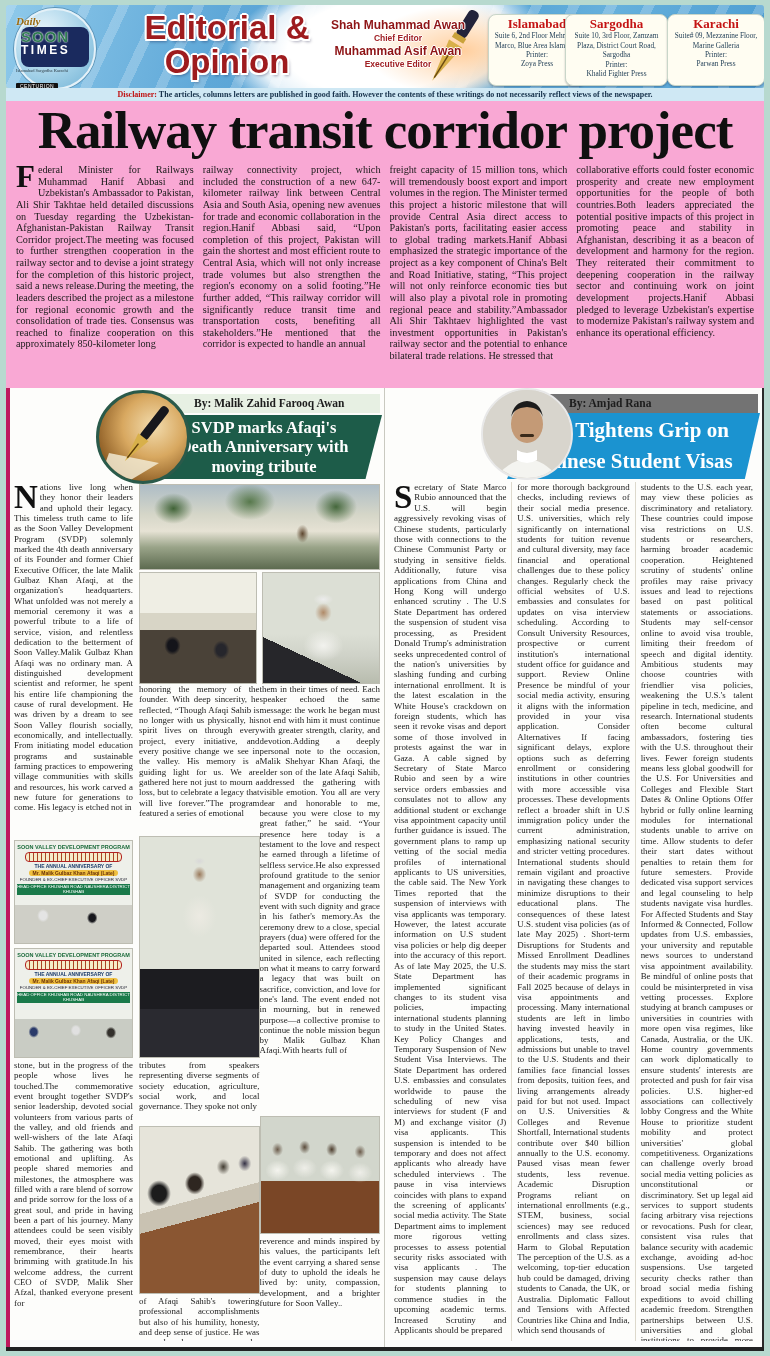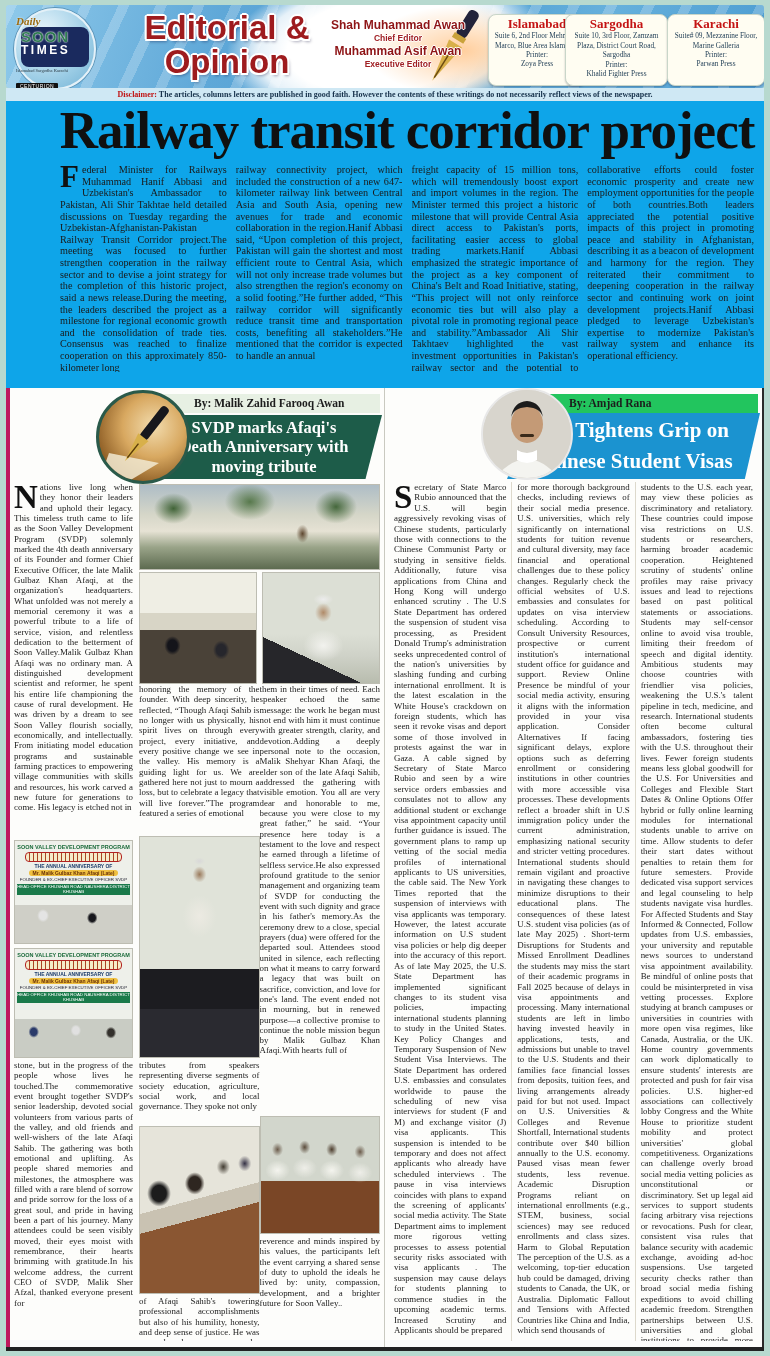--- a/index.html
+++ b/index.html
@@ -43,41 +43,41 @@
     text-align:center;padding:2px 2px;box-shadow:0 1px 2px rgba(0,0,40,.25);}
   .office-city{font-size:13px;font-weight:bold;color:#c41414;line-height:1.1;}
   .office-addr{font-size:7.3px;color:#1c3a52;line-height:1.3;}
   .office-printer-label,.office-printer{font-size:7.3px;color:#1c3a52;line-height:1.25;}
   .off-isl{left:462px;width:92px;margin-left:20px;} .off-sar{left:559px;width:97px;} .off-kar{left:661px;width:92px;}
   
   .disclaimer{position:absolute;left:6px;top:88px;width:758px;height:13px;background:#cfe8f4;
     font-size:8px;text-align:center;color:#15304a;line-height:13px;font-weight:bold;}
   .disc-label{color:#c01010;font-weight:bold;}
   
-  .lead{position:absolute;left:6px;top:101px;width:758px;height:356px;background:#0ea5e9;
-    border-bottom:4px double #3a3a3a;box-sizing:border-box;padding-left:44px;}
+  .lead{position:absolute;left:6px;top:101px;width:758px;height:356px;background:#f9a8d4;
+    border-bottom:4px double #3a3a3a;box-sizing:border-box;}
   .lead-headline{text-align:center;font-size:53px;font-weight:bold;color:#101010;line-height:1.0;
     padding-top:3px;letter-spacing:-1px;}
   .lead-cols{display:flex;gap:9px;padding:7px 10px 0;height:208px;overflow:hidden;}
   .lead-col{flex:1;font-size:10.2px;line-height:1.14;text-align:justify;color:#1a1a1a;overflow:hidden;}
   .dropcap{float:left;font-weight:bold;color:#111;}
   .dc-lead{font-size:31px;line-height:.8;padding:1px 3px 0 0;}
   
   .subs{position:absolute;left:6px;top:388px;width:758px;height:959px;background:#fdfdfb;display:flex;}
   .sub-left{width:379px;position:relative;border-left:4px solid #be185d;border-right:1px solid #c9c9c0;box-sizing:border-box;}
   .sub-right{width:379px;position:relative;border-right:2px solid #2a2a2a;box-sizing:border-box;}
   .sub-head{position:absolute;left:0;right:0;top:0;height:94px;}
   .pen-circle{position:absolute;left:86px;top:2px;width:88px;height:88px;border-radius:50%;z-index:2;
     border:3px solid #2a5a4a;overflow:hidden;
     background:radial-gradient(circle at 62% 38%,#f2dcae 0%,#d8a860 40%,#8a5a22 78%,#5a3a12 100%);}
   .author-circle{position:absolute;left:96px;top:0;width:88px;height:88px;border-radius:50%;z-index:2;
     border:2px solid #e8e8e8;overflow:hidden;background:#d8d5cd;}
   .byline-bar{position:absolute;left:148px;right:4px;top:6px;height:19px;background:#e7f0e3;
     color:#1d1d1d;font-weight:bold;font-size:11.5px;line-height:19px;padding-left:36px;box-sizing:border-box;}
-  .byline-bar.blue{background:#22c55e;}
+  .byline-bar.blue{background:#737373;}
   .banner-green{position:absolute;left:136px;right:2px;top:27px;height:64px;background:#1d5c49;
     clip-path:polygon(7% 0,100% 0,93% 100%,0 100%);color:#fff;text-align:center;
     font-weight:bold;font-size:16.5px;line-height:1.18;display:flex;align-items:center;justify-content:center;
     padding:0 30px;box-sizing:border-box;}
   .banner-blue{position:absolute;left:122px;right:2px;top:25px;height:66px;background:#1b93d0;
     clip-path:polygon(10% 0,100% 0,94% 100%,0 100%);color:#fff;text-align:center;
     font-weight:bold;font-size:21px;line-height:1.5;display:flex;align-items:center;justify-content:center;
     padding:0 14px;box-sizing:border-box;}
   .sub-cols{position:absolute;left:4px;right:4px;top:94px;bottom:6px;display:flex;gap:6px;
     font-size:8.9px;line-height:1.16;text-align:justify;color:#1c1c1c;}

